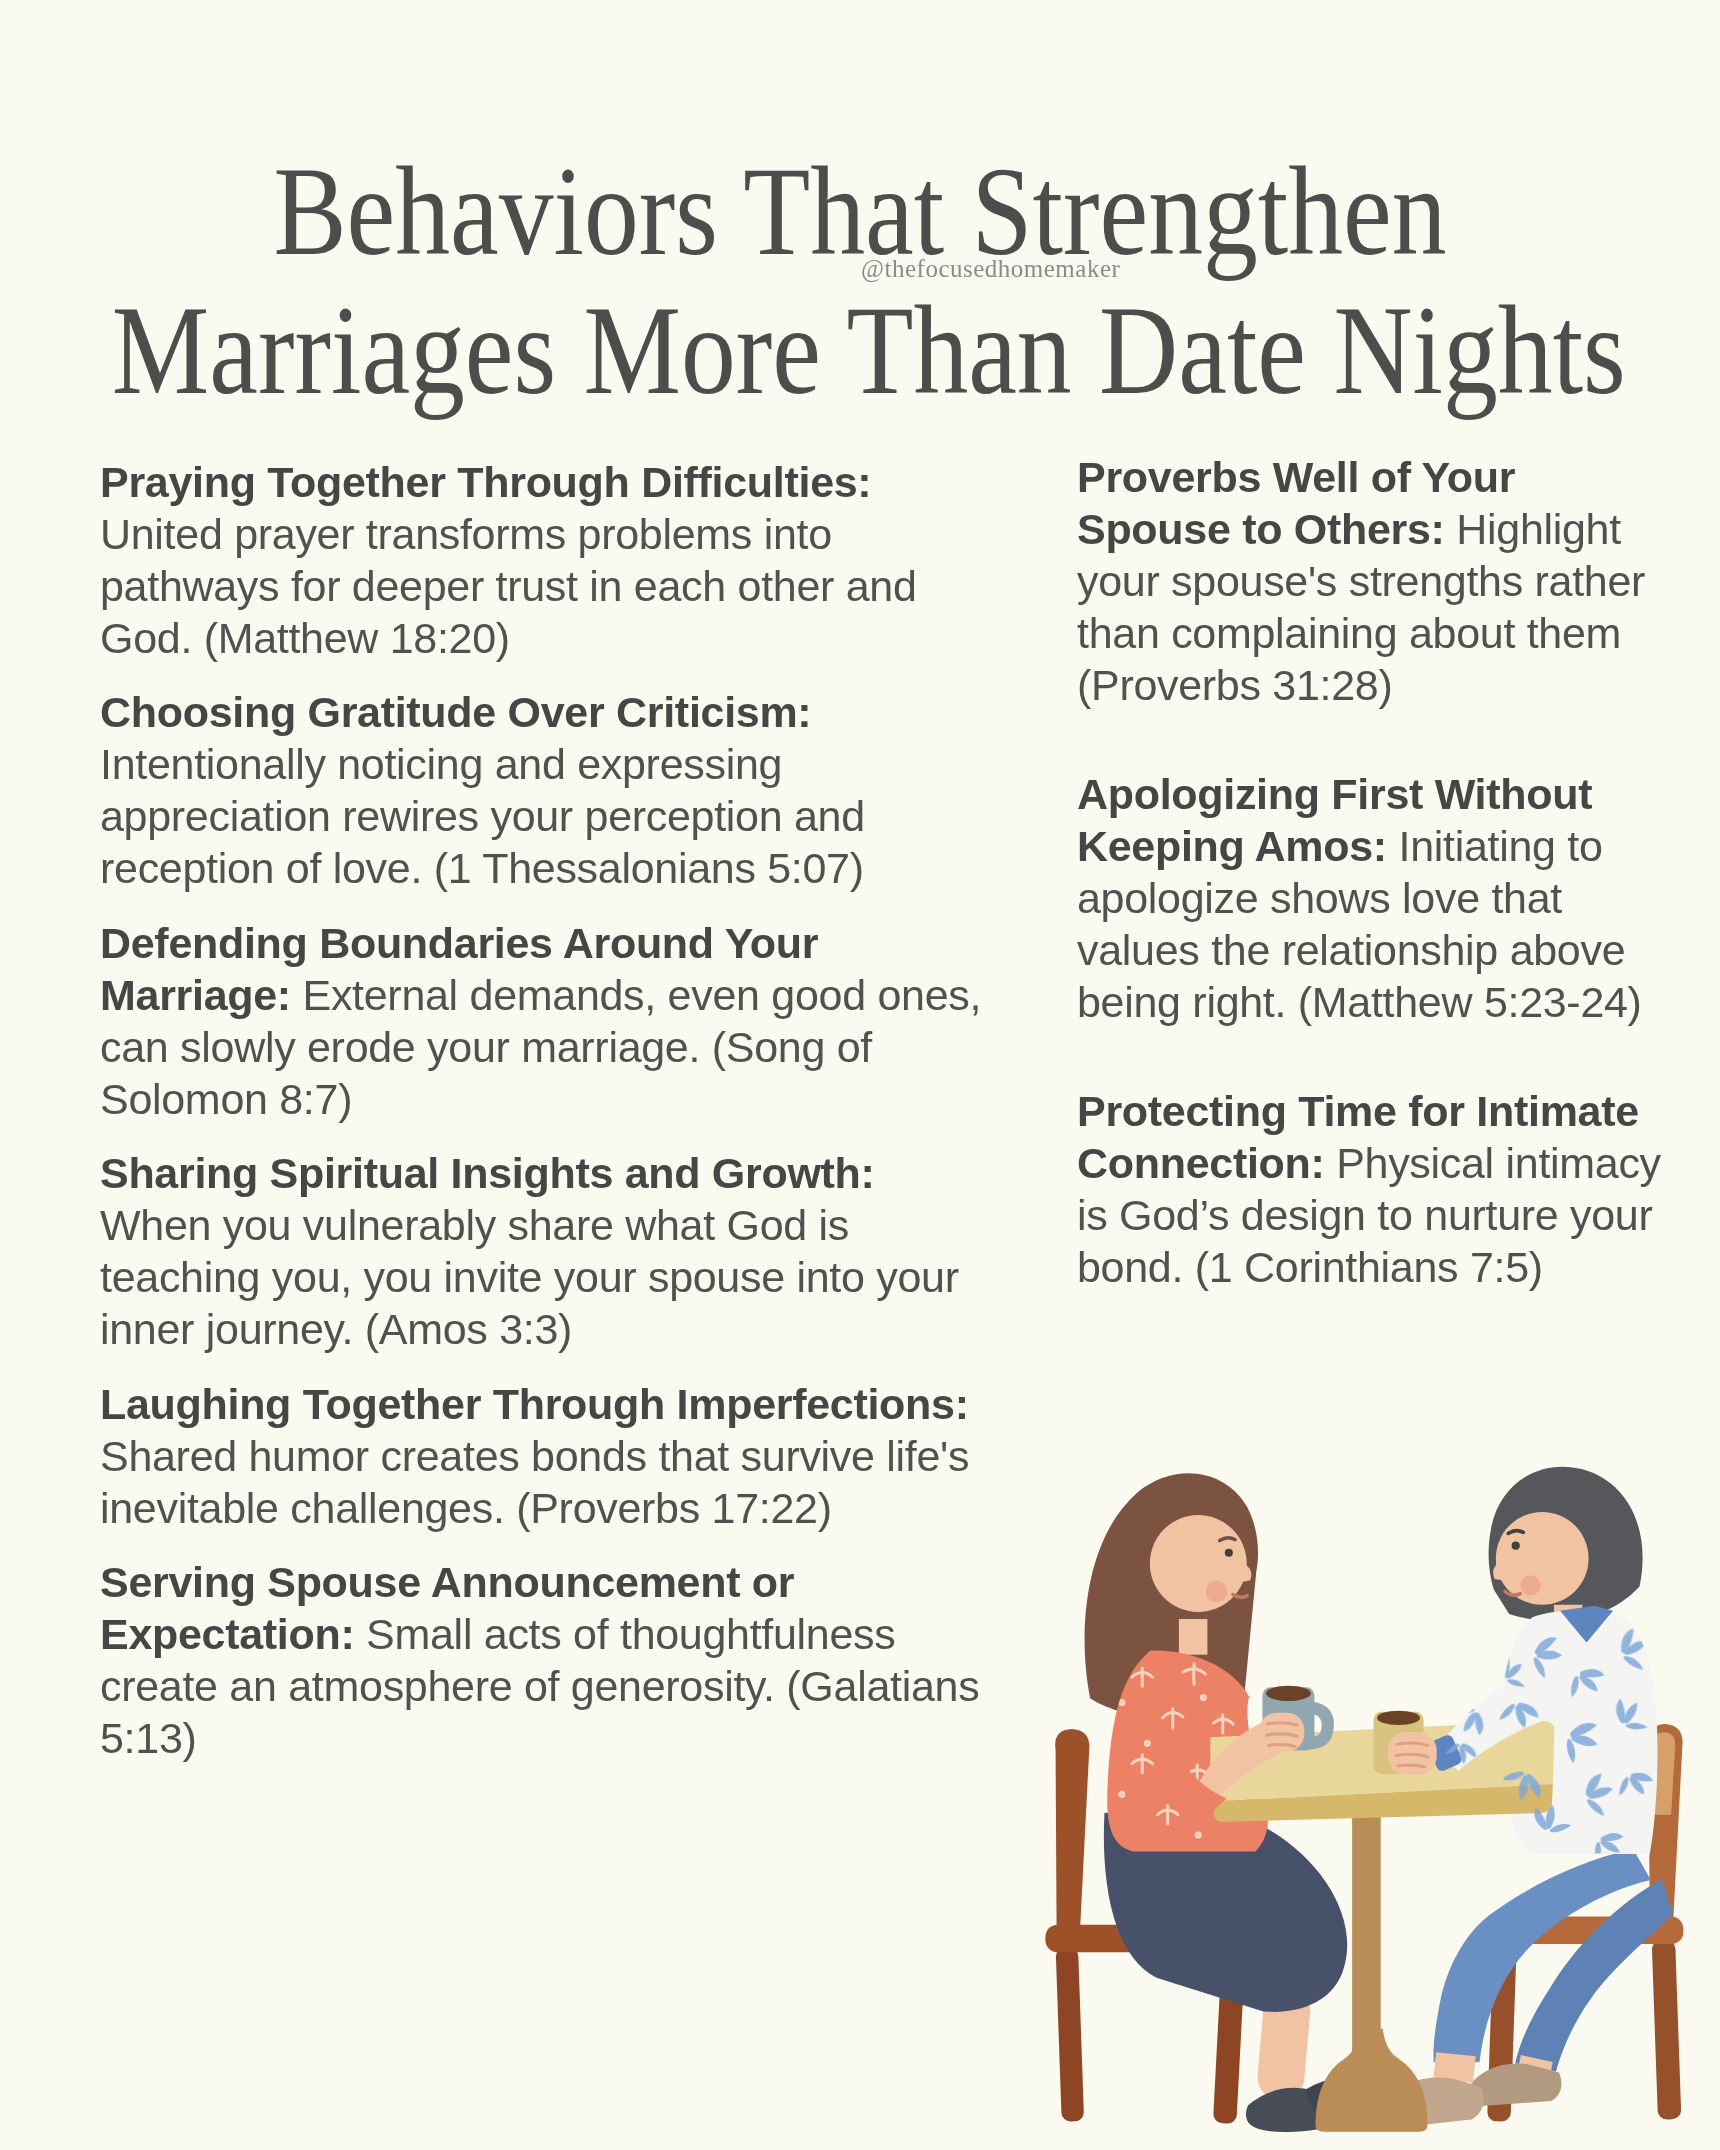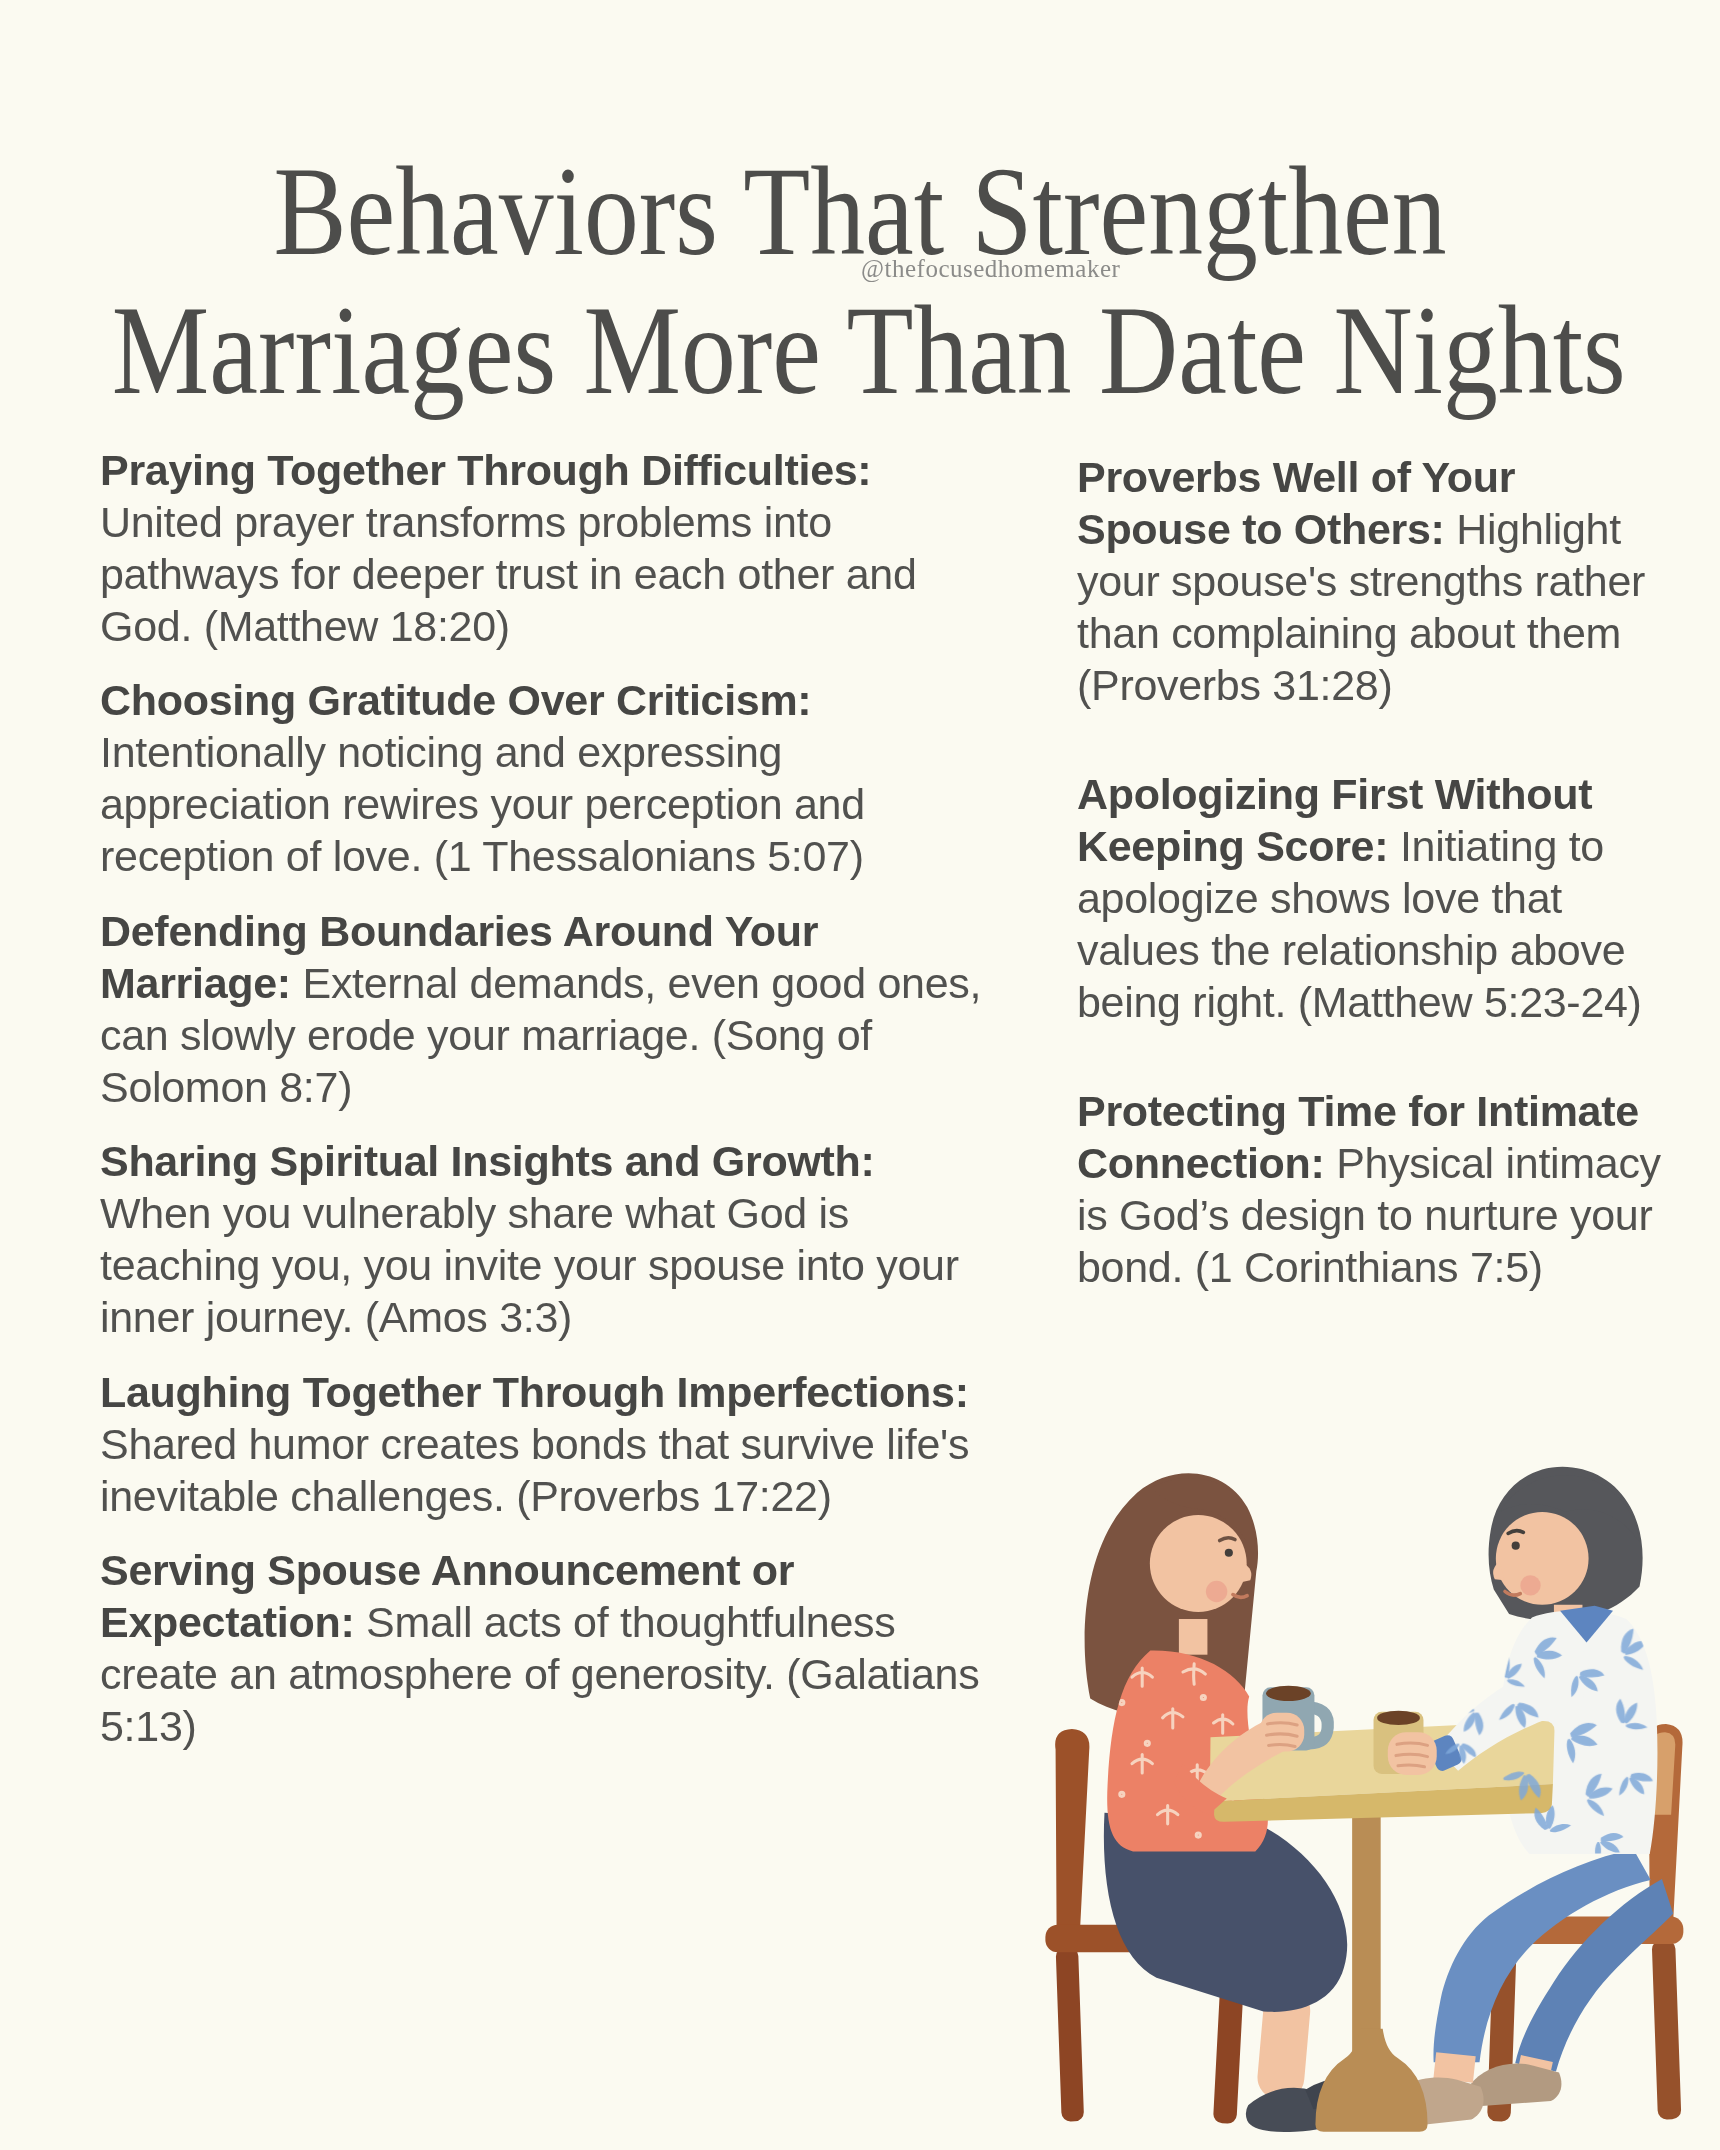--- a/index.html
+++ b/index.html
@@ -15,21 +15,21 @@
     color:#4d4d4b;font-size:126px;line-height:139px;
   }
   .title-line{display:block;white-space:nowrap;transform:scaleX(.87);transform-origin:50% 50%;}
   .handle{
     position:absolute;top:255px;left:861px;
     font-family:"Liberation Serif", serif;
     font-size:25px;color:#8b8b89;letter-spacing:0.5px;white-space:nowrap;
   }
   
   .col{position:absolute;}
-  .col-left{left:100px;top:444px;width:887px;}
+  .col-left{left:100px;top:456px;width:887px;}
   .col-right{left:1077px;top:451px;width:596px;}
   .item{
     margin:0 0 22.4px 0;
     font-size:43px;line-height:52px;color:#51514f;
     letter-spacing:-0.3px;
   }
   .col-right .item{margin-bottom:57px;}
   .item strong{font-weight:700;color:#464644;}
   
   .illustration{position:absolute;left:1030px;top:1458px;width:683px;height:693px;}
@@ -53,21 +53,21 @@
       <p class="item"><strong>Praying Together Through Difficulties:</strong> <span>United prayer transforms problems into pathways for deeper trust in each other and God. (Matthew 18:20)</span></p>
       <p class="item"><strong>Choosing Gratitude Over Criticism:</strong> <span>Intentionally noticing and expressing appreciation rewires your perception and reception of love. (1 Thessalonians 5:07)</span></p>
       <p class="item"><strong>Defending Boundaries Around Your Marriage:</strong> <span>External demands, even good ones, can slowly erode your marriage. (Song of Solomon 8:7)</span></p>
       <p class="item"><strong>Sharing Spiritual Insights and Growth:</strong> <span>When you vulnerably share what God is teaching you, you invite your spouse into your inner journey. (Amos 3:3)</span></p>
       <p class="item"><strong>Laughing Together Through Imperfections:</strong> <span>Shared humor creates bonds that survive life's inevitable challenges. (Proverbs 17:22)</span></p>
       <p class="item"><strong>Serving Spouse Announcement or Expectation:</strong> <span>Small acts of thoughtfulness create an atmosphere of generosity. (Galatians 5:13)</span></p>
     </section>
 
     <section class="col col-right">
       <p class="item"><strong>Proverbs Well of Your Spouse to Others:</strong> <span>Highlight your spouse's strengths rather than complaining about them (Proverbs 31:28)</span></p>
-      <p class="item"><strong>Apologizing First Without Keeping Score:</strong> <span>Initiating to apologize shows love that values the relationship above being right. (Matthew 5:23-24)</span></p>
+      <p class="item"><strong>Apologizing First Without Keeping Amos:</strong> <span>Initiating to apologize shows love that values the relationship above being right. (Matthew 5:23-24)</span></p>
       <p class="item"><strong>Protecting Time for Intimate Connection:</strong> <span>Physical intimacy is God’s design to nurture your bond. (1 Corinthians 7:5)</span></p>
     </section>
   </main>
 
   <div class="illustration">
     <svg viewBox="0 0 1340 1360" xmlns="http://www.w3.org/2000/svg">
       <defs>
         <g id="leaf">
           <path d="M0,0 C7,-15 18,-21 29,-18 C22,-7 12,1 2,4 Z"></path>
           <path d="M3,3 C14,-3 27,-3 36,5 C26,12 13,11 3,7 Z"></path>

